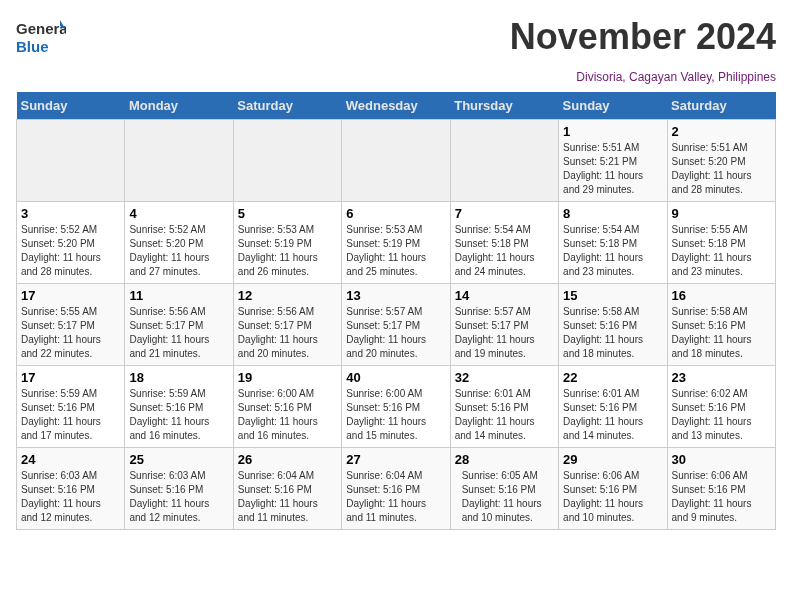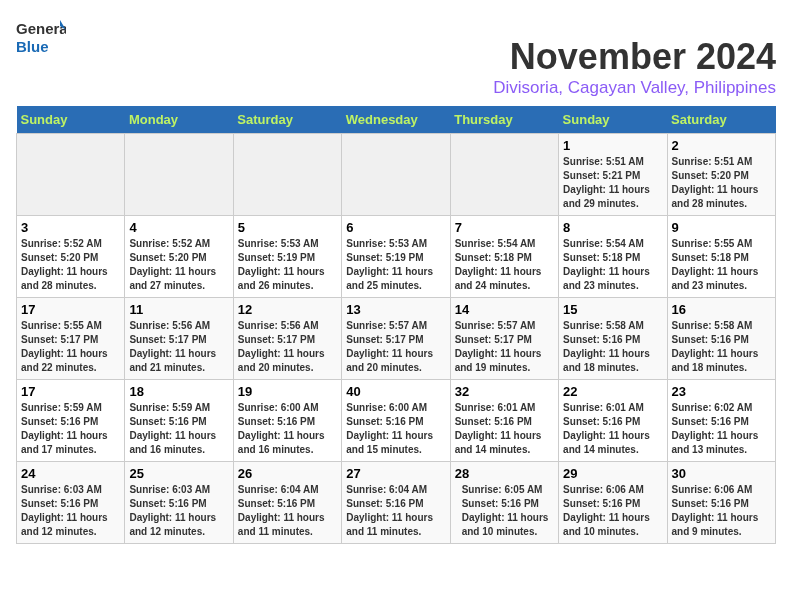--- a/index.html
+++ b/index.html
@@ -21,34 +21,34 @@
       align-items: center;
       gap: 4px;
     }
     .title-area {
       text-align: right;
     }
     .month-title {
       font-size: 36px;
       font-weight: bold;
       color: #333;
-      margin-top: 20px;
     }
     .location-title {
-      font-size: 17px;
-      color: #8b5cf6;
+      font-size: 12px;
+      color: #701a75;
+      margin-top: 12px;
     }
     table {
       width: 100%;
       border-collapse: collapse;
       font-size: 11px;
     }
     thead tr th {
       background-color: #2a6db5;
-      color: #bef264;
+      color: #e5e5e5;
       padding: 6px 4px;
       text-align: left;
       font-size: 13px;
       font-weight: bold;
     }
     tbody tr td {
       border: 1px solid #ccc;
       vertical-align: top;
       padding: 4px;
       width: 14.28%;
@@ -61,21 +61,20 @@
     .day-num {
       font-weight: bold;
       font-size: 13px;
       display: block;
       margin-bottom: 2px;
     }
     .day-info {
       font-size: 10px;
       color: #333;
       line-height: 1.4;
-      font-weight: bold;
     }
     .empty-cell {
       background: #f0f0f0 !important;
     }
   </style>
 </head>
 <body>
 
 <div class="header-area">
   <div class="logo">

